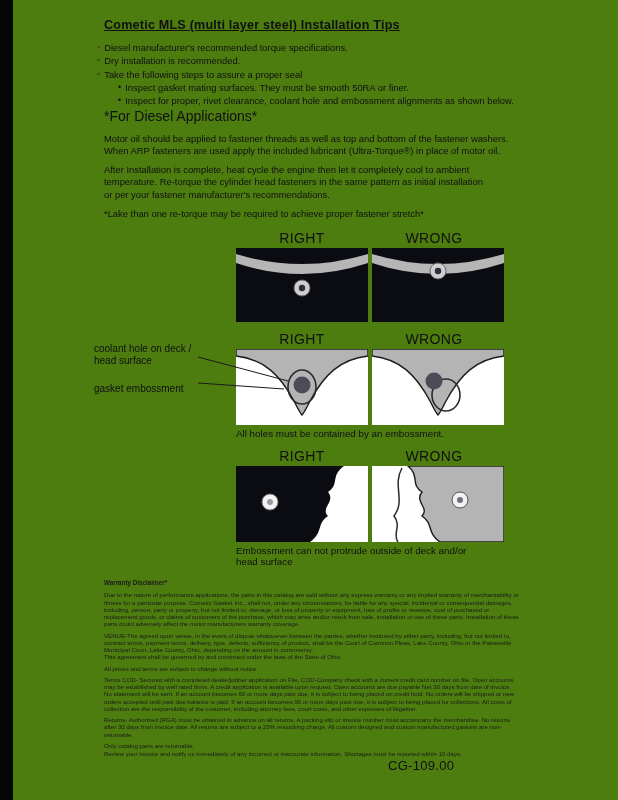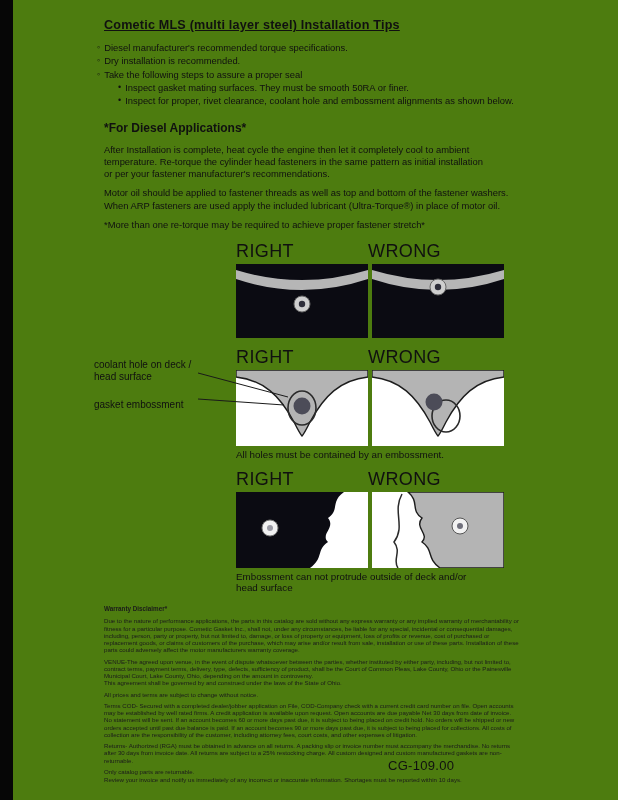--- a/index.html
+++ b/index.html
@@ -11,27 +11,27 @@
 
   .doc-title { font-size: 12.6px; font-weight: 700; text-decoration: underline;
                margin-bottom: 9px; letter-spacing: 0.2px; }
 
   .tips { font-size: 9.4px; line-height: 1.42; }
   .tip { display: flex; align-items: flex-start; }
   .tip .bullet { flex: 0 0 auto; margin-right: 4px; font-size: 9px; }
   .tip.lvl1 { margin-left: -7px; }
   .tip.lvl2 { margin-left: 14px; }
 
-  .diesel-heading { font-size: 12px; font-weight: 700; margin-top: 13px; margin-bottom: 9px; }
+  .diesel-heading { font-size: 14px; font-weight: 400; margin-bottom: 9px; }
   .para { font-size: 9.4px; line-height: 1.3; margin: 0 0 7px 0; white-space: pre-line; }
 
   .figures { margin-left: 132px; width: 268px; margin-top: 10px; }
   .fig-block { position: relative; margin-bottom: 9px; }
   .fig-heads { display: flex; margin-bottom: 2px; }
-  .fh { width: 132px; font-size: 18px; letter-spacing: 0.4px; }
+  .fh { width: 132px; text-align: center; font-size: 14px; letter-spacing: 0.4px; }
   .fig-panels { display: flex; gap: 4px; }
   .panel { display: block; }
   .fig-caption { font-size: 9.8px; margin-top: 3px; }
   .cap-narrow { width: 232px; }
 
   .callout { position: absolute; font-size: 10px; line-height: 1.22; }
   .co1 { left: -142px; top: 12px; width: 98px; }
   .co2 { left: -142px; top: 52px; width: 98px; }
   .leader { position: absolute; left: -40px; top: 14px; }
 
@@ -68,26 +68,26 @@
           <span class="bullet">•</span>
           <span>Inspect gasket mating surfaces.  They must be smooth 50RA or finer.</span>
         </div>
       <div class="tip lvl2">
           <span class="bullet">•</span>
           <span>Inspect for proper, rivet clearance, coolant hole and embossment alignments as shown below.</span>
         </div>
     </div>
 
     <div class="diesel-heading">*For Diesel Applications*</div>
+    <p class="para">Motor oil should be applied to fastener threads as well as top and bottom of the fastener washers.
+When ARP fasteners are used apply the included lubricant (Ultra-Torque®) in place of motor oil.</p>
     <p class="para">After Installation is complete, heat cycle the engine then let it completely cool to ambient
 temperature. Re-torque the cylinder head fasteners in the same pattern as initial installation
 or per your fastener manufacturer's recommendations.</p>
-    <p class="para">Motor oil should be applied to fastener threads as well as top and bottom of the fastener washers.
-When ARP fasteners are used apply the included lubricant (Ultra-Torque®) in place of motor oil.</p>
-    <p class="para">*More than one re-torque may be required to achieve proper fastener stretch*</p>
+    <p class="para">*Lake than one re-torque may be required to achieve proper fastener stretch*</p>
 
     <div class="figures">
 
       <div class="fig-block">
         <div class="fig-heads">
           <span class="fh">RIGHT</span>
           <span class="fh">WRONG</span>
         </div>
         <div class="fig-panels">
           <svg class="panel" width="132" height="74" viewBox="0 0 132 74">

